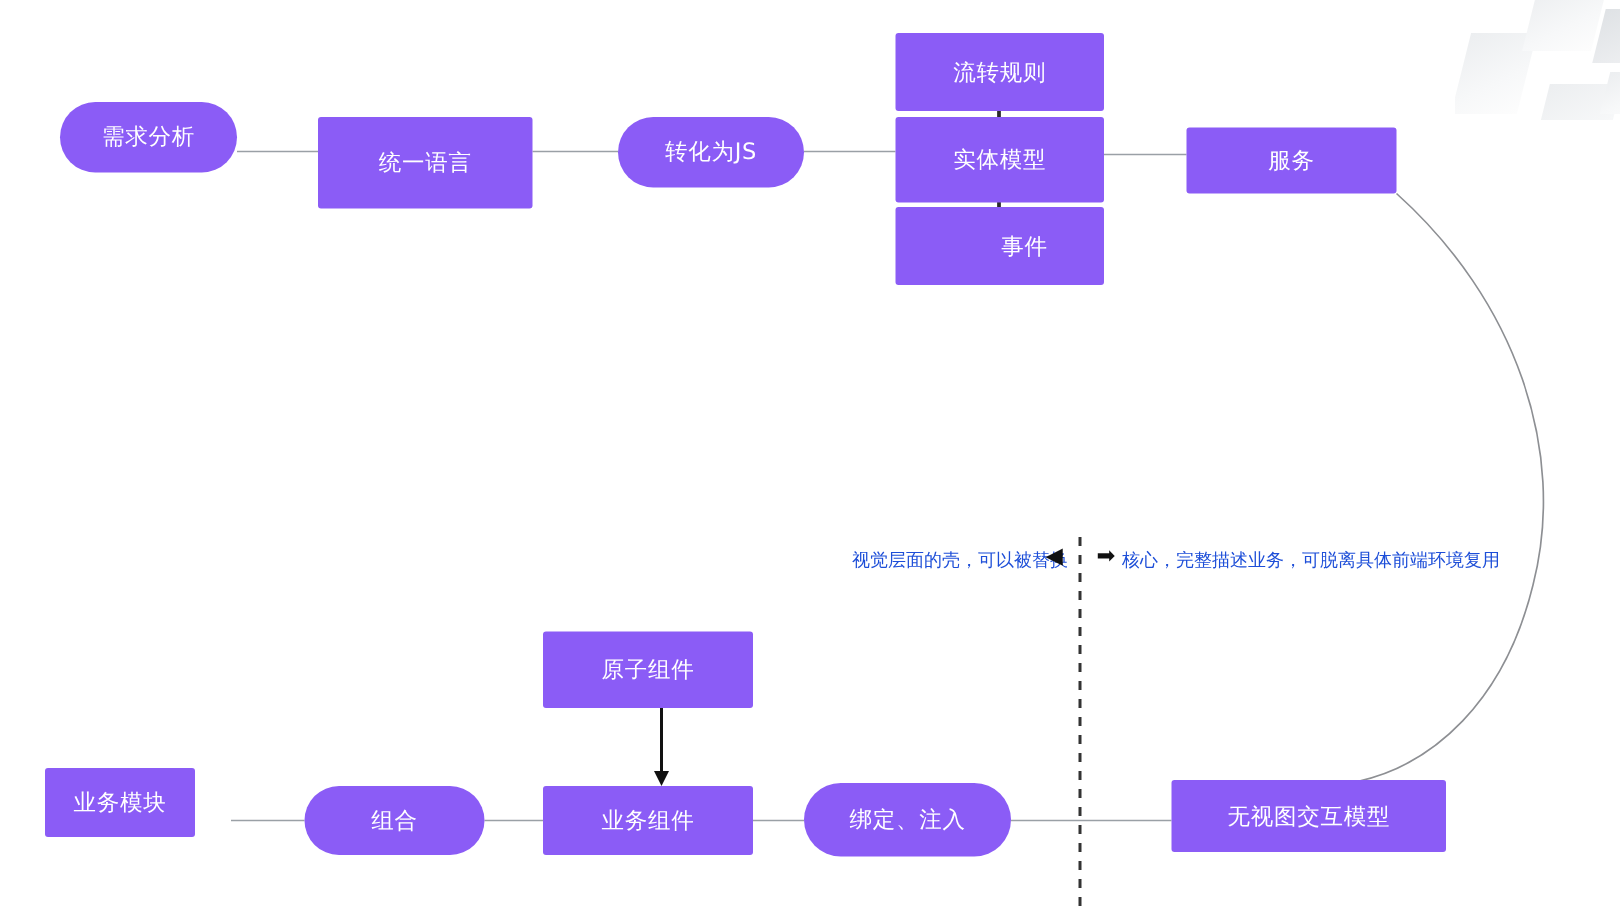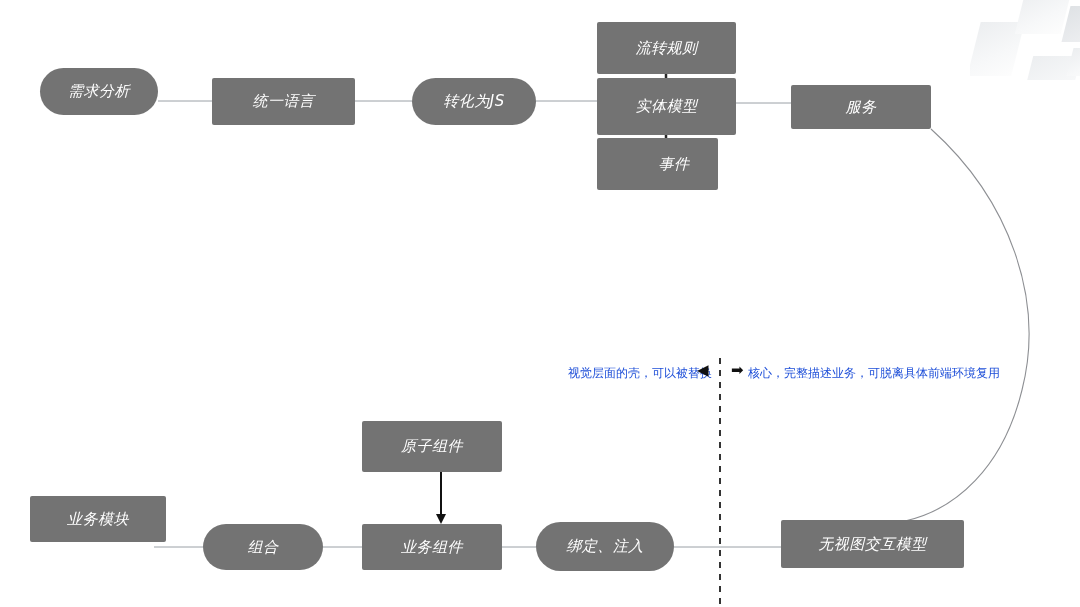--- a/index.html
+++ b/index.html
@@ -21,29 +21,28 @@
   }
   .d1{width:44px;height:54px;left:4px;top:22px;}
   .d2{width:46px;height:42px;left:50px;top:-8px;}
   .d3{width:48px;height:58px;left:56px;top:56px;}
   .d4{width:40px;height:36px;left:96px;top:6px;background:linear-gradient(150deg,#dfe2e5 0%,#f0f1f3 100%) !important;}
   .d5{width:34px;height:28px;left:100px;top:48px;}
 
   
   .node{
     position:absolute;
-    background:#737373;
+    background:#8b5cf6;
     color:#ffffff;
     display:flex;align-items:center;justify-content:center;
     font-size:15px;
     letter-spacing:.5px;
     white-space:nowrap;
     z-index:5;
     box-sizing:border-box;
-    font-style:italic;
   }
   .node.pill{border-radius:999px;}
   .node.rect{border-radius:2px;}
 
   
   svg.links{position:absolute;left:0;top:0;width:1080px;height:607px;z-index:2;overflow:visible;}
 
   
   .ann{
     position:absolute;
@@ -95,50 +94,50 @@
     <line x1="441" y1="472" x2="441" y2="518" stroke="#111111" stroke-width="2"></line>
     <polygon points="441,524 436,514 446,514" fill="#111111"></polygon>
 
     <line x1="720" y1="358" x2="720" y2="607" stroke="#333333" stroke-width="2" stroke-dasharray="6 6"></line>
   </svg>
 
   <div class="node pill" style="left:40px;top:68px;width:118px;height:47px;">
     <span>需求分析</span>
   </div>
 
-  <div class="node rect" style="left:212px;top:78px;width:143px;height:47px;">
+  <div class="node rect" style="left:212px;top:78px;width:143px;height:61px;">
     <span>统一语言</span>
   </div>
 
   <div class="node pill" style="left:412px;top:78px;width:124px;height:47px;">
     <span>转化为JS</span>
   </div>
 
   <div class="node rect" style="left:597px;top:22px;width:139px;height:52px;">
     <span>流转规则</span>
   </div>
 
   <div class="node rect" style="left:597px;top:78px;width:139px;height:57px;">
     <span>实体模型</span>
   </div>
 
-  <div class="node rect" style="left:597px;top:138px;width:121px;height:52px;padding-left:33px;">
+  <div class="node rect" style="left:597px;top:138px;width:139px;height:52px;padding-left:33px;">
     <span>事件</span>
   </div>
 
   <div class="node rect" style="left:791px;top:85px;width:140px;height:44px;">
     <span>服务</span>
   </div>
 
 
   <div class="node rect" style="left:362px;top:421px;width:140px;height:51px;">
     <span>原子组件</span>
   </div>
 
-  <div class="node rect" style="left:30px;top:496px;width:136px;height:46px;">
+  <div class="node rect" style="left:30px;top:512px;width:100px;height:46px;">
     <span>业务模块</span>
   </div>
 
   <div class="node pill" style="left:203px;top:524px;width:120px;height:46px;">
     <span>组合</span>
   </div>
 
   <div class="node rect" style="left:362px;top:524px;width:140px;height:46px;">
     <span>业务组件</span>
   </div>

